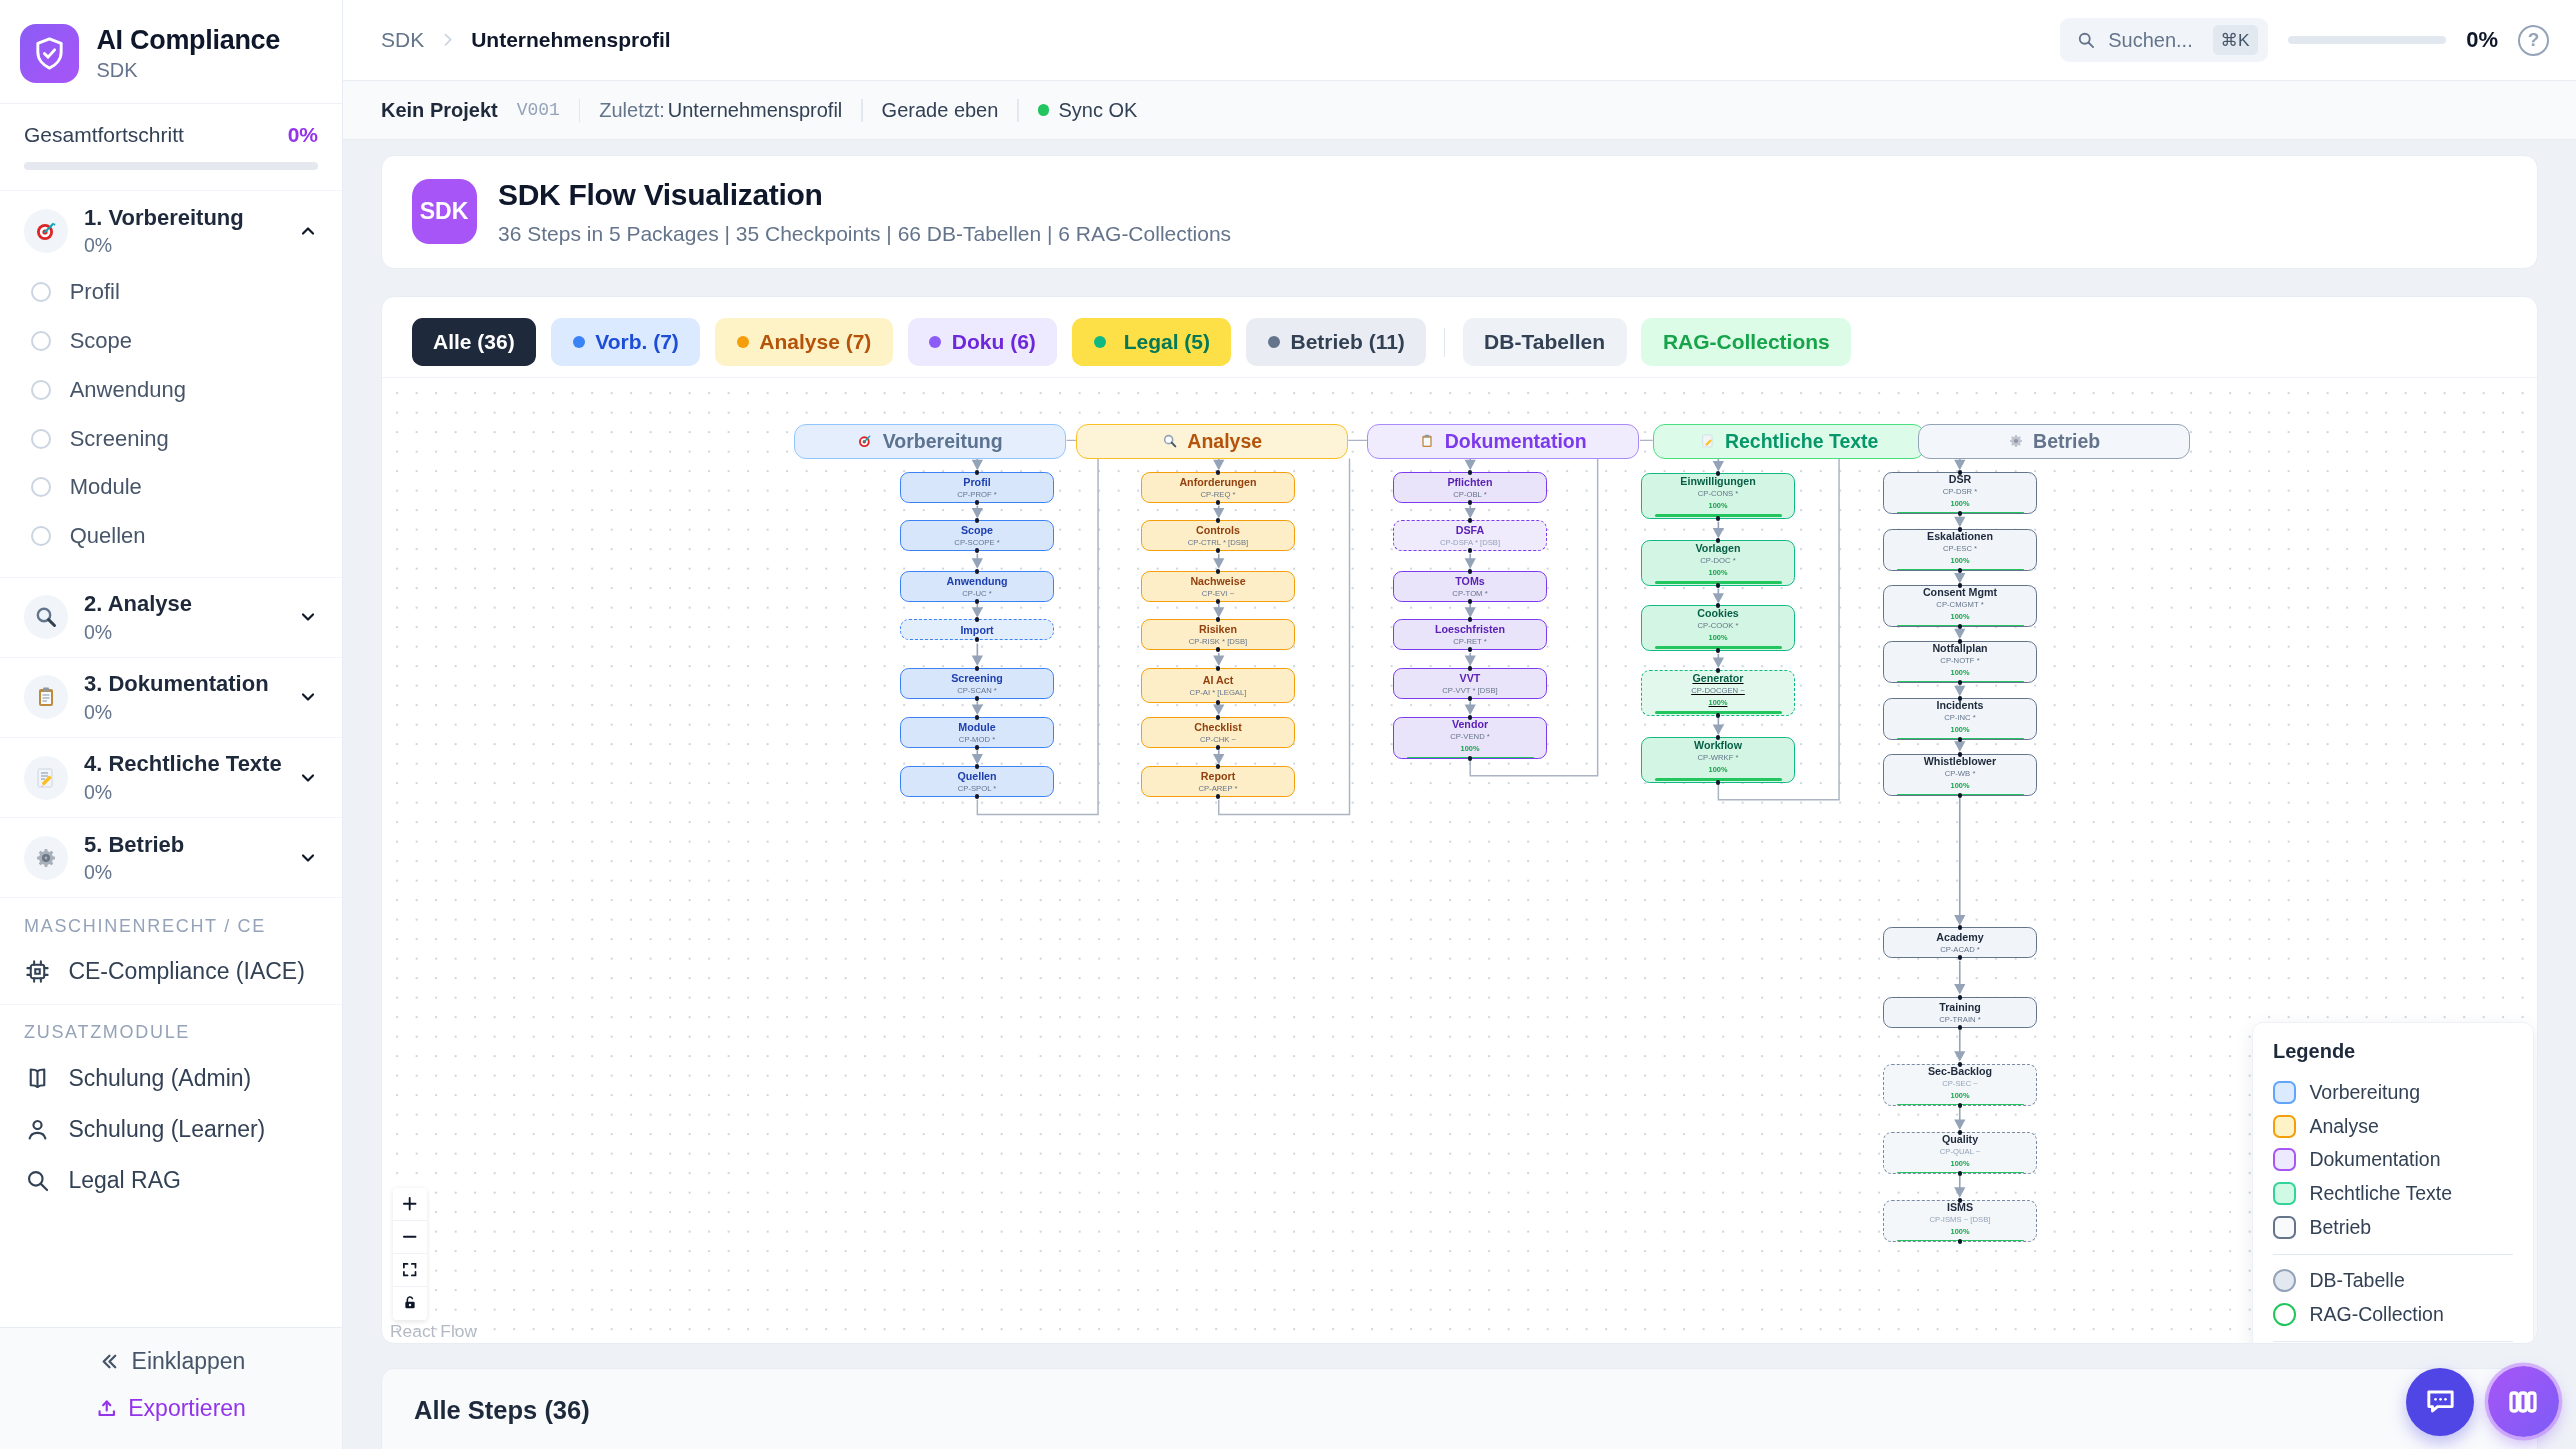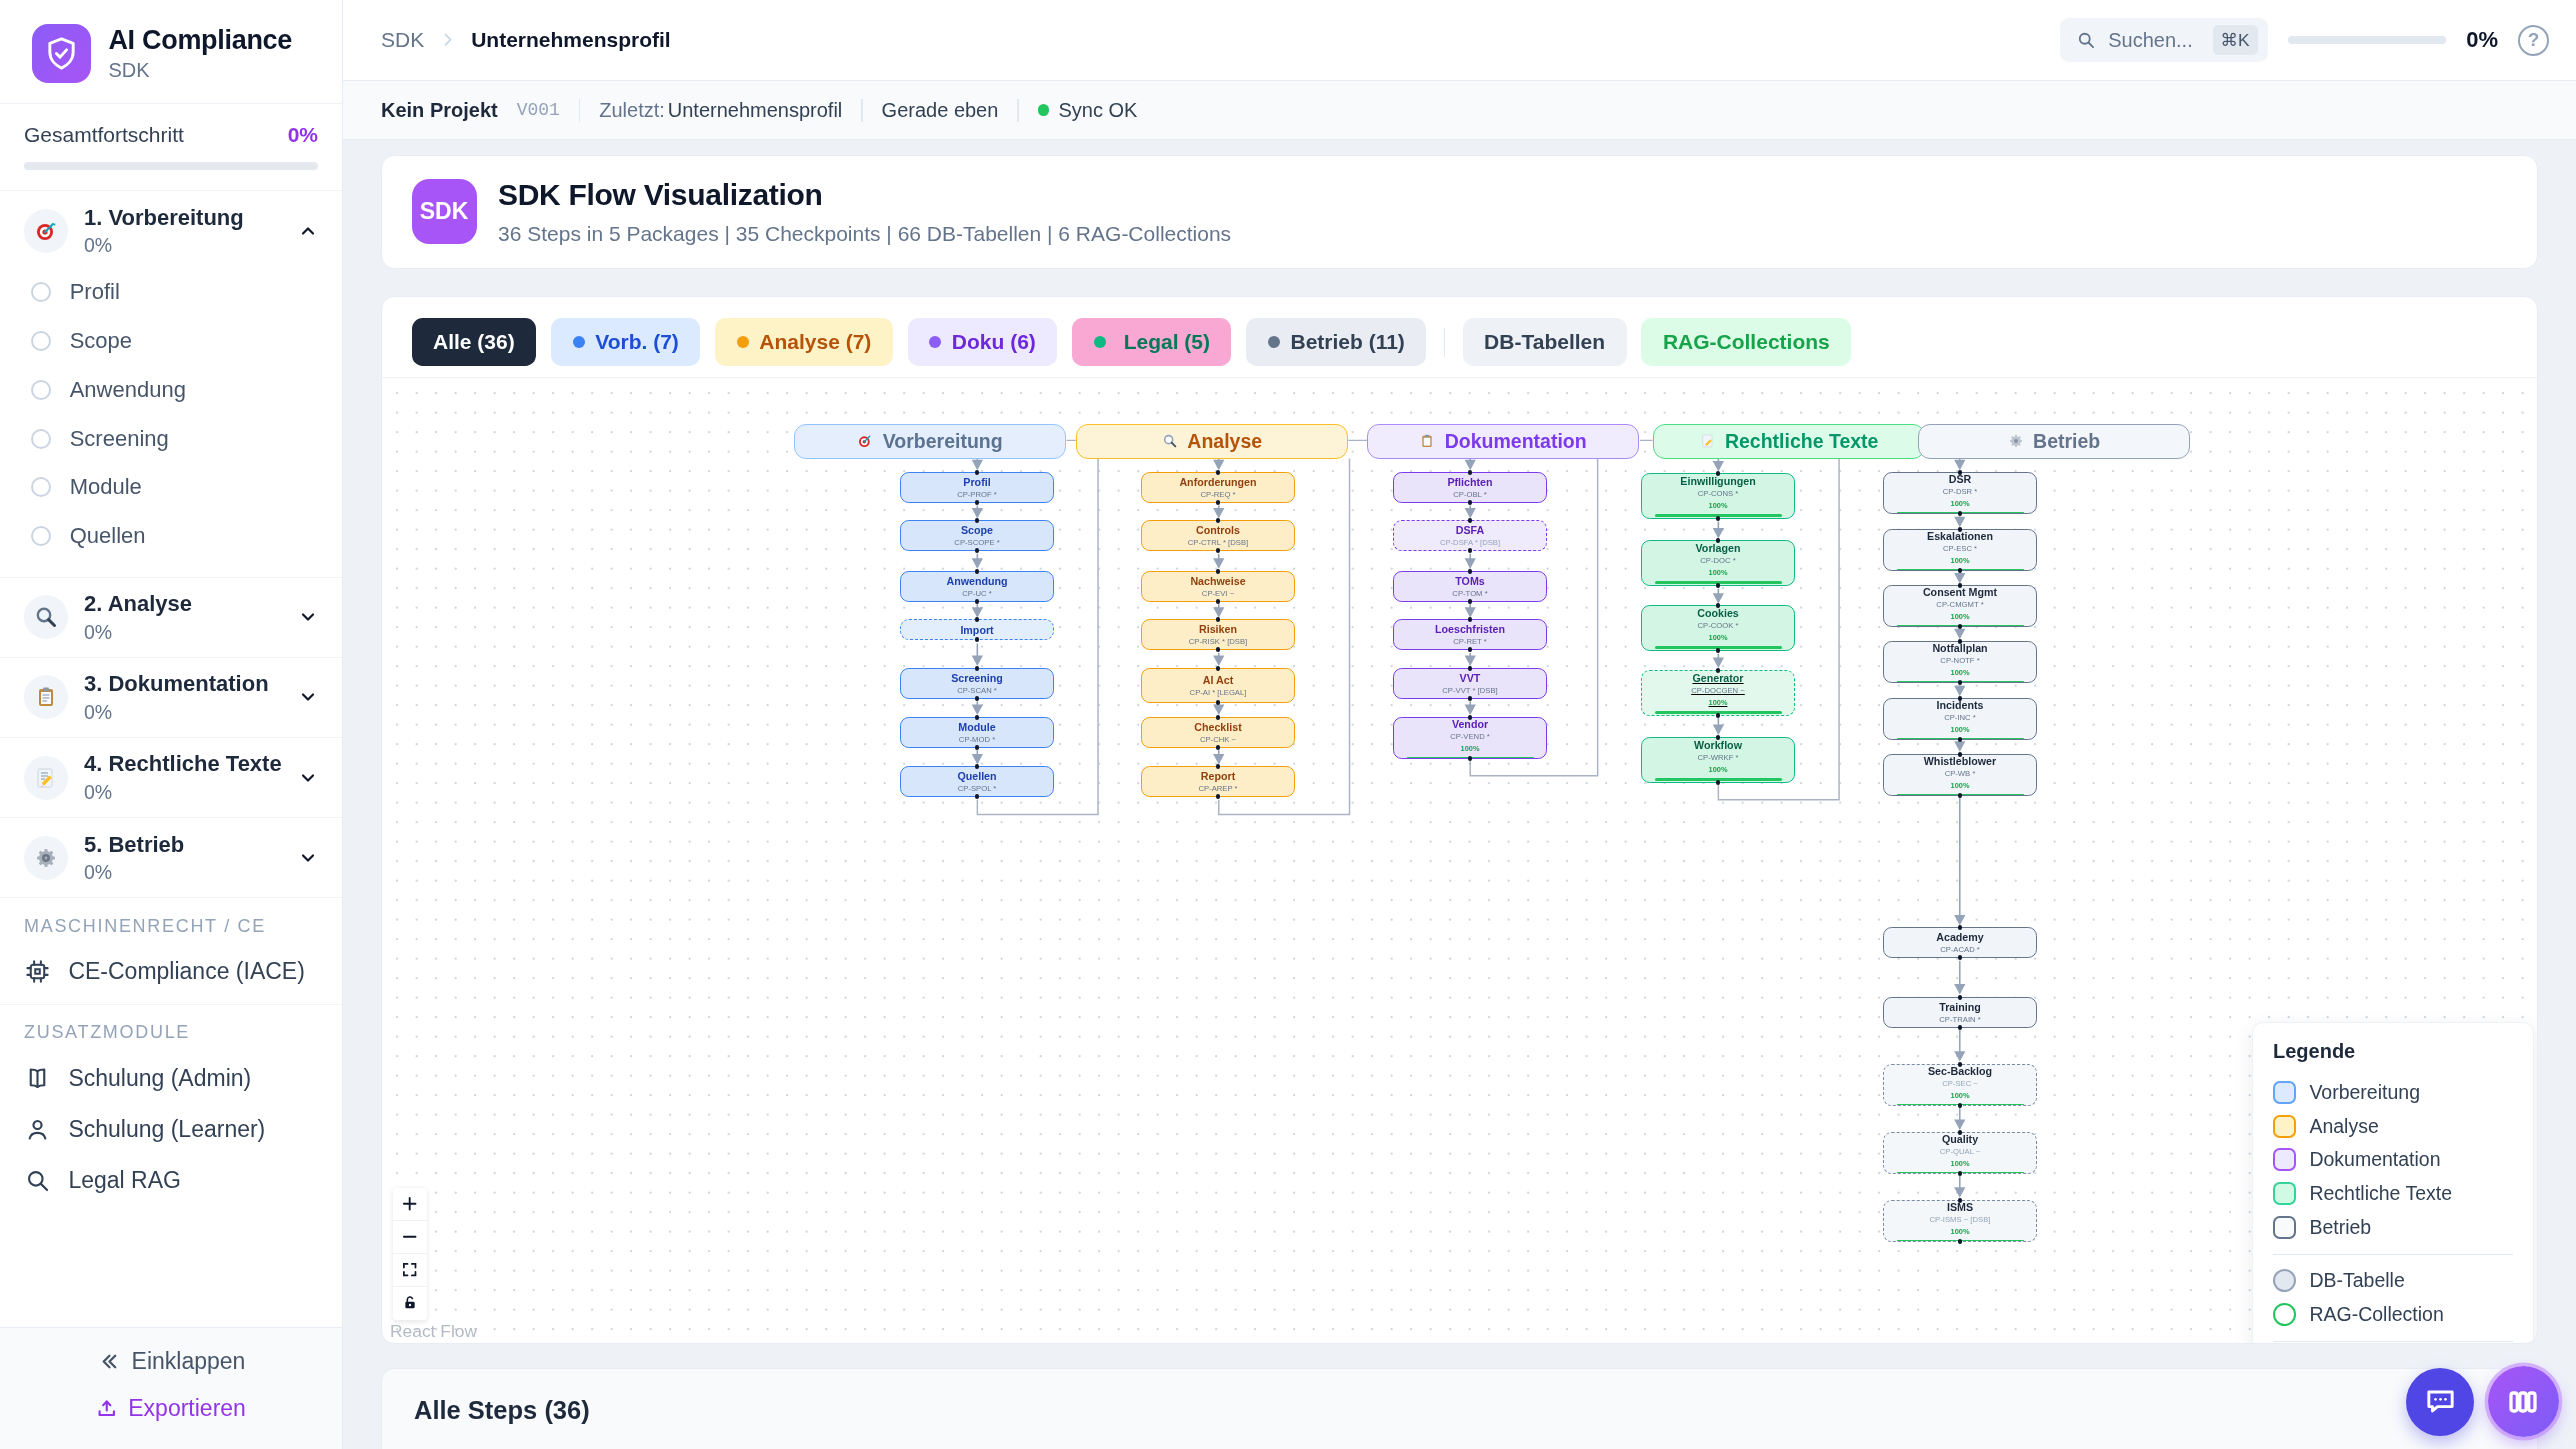--- a/index.html
+++ b/index.html
@@ -1,21 +1,21 @@
 <!DOCTYPE html>
 <html lang="de" style="font-size:10.7px"><head>
 <meta charset="utf-8">
 <style>
   * { margin:0; padding:0; box-sizing:border-box; }
   html,body { width:2576px; height:1449px; overflow:hidden; font-family:"Liberation Sans", sans-serif; background:#eef2f7; }
   .app { display:flex; width:2576px; height:1449px; }
 
   
   .sidebar { width:343px; min-width:343px; background:#ffffff; border-right:1.3px solid #e8edf3; display:flex; flex-direction:column; height:1449px; }
-  .logo-row { display:flex; align-items:center; gap:17.4px; padding:24px 24px 20px 32px; }
+  .logo-row { display:flex; align-items:center; gap:17.4px; padding:24px 24px 20px 20px; }
   .logo-tile { width:59px; height:59px; border-radius:16px; background:linear-gradient(135deg,#8b5cf6,#a855f7); display:flex; align-items:center; justify-content:center; flex:0 0 auto; }
   .logo-title { font-size:27px; font-weight:bold; color:#0f172a; letter-spacing:-0.3px; }
   .logo-sub { font-size:20px; color:#64748b; margin-top:2.7px; }
   .sb-progress { border-top:1.3px solid #eef2f6; padding:19px 24px 20px 24px; }
   .sb-progress-row { display:flex; justify-content:space-between; align-items:center; }
   .sb-progress-label { font-size:21px; color:#334155; }
   .sb-progress-val { font-size:21px; font-weight:bold; color:#9333ea; }
   .sb-bar { margin-top:14.8px; height:8.7px; border-radius:4.7px; background:#e5e9ef; }
   .nav { flex:1; overflow:hidden; }
   .sec { border-top:1.3px solid #f1f5f9; padding:13.4px 24px; }
@@ -69,21 +69,21 @@
   .hero-sub { font-size:21px; color:#64748b; margin-top:9.4px; }
 
   .flow-card { margin-top:27px; background:#fff; border:1.3px solid #e8edf3; border-radius:13.4px; overflow:hidden; }
   .filters { display:flex; align-items:center; gap:14.8px; padding:21.5px 29.5px 10.7px 29.5px; }
   .pill { height:48px; border-radius:10.7px; display:flex; align-items:center; gap:10.7px; padding:0 21.5px; font-size:21px; font-weight:bold; cursor:pointer; white-space:nowrap; }
   .pill .pdot { width:12px; height:12px; border-radius:50%; }
   .p-alle { background:#1e293b; color:#fff; }
   .p-vorb { background:#dbeafe; color:#1d4ed8; } .p-vorb .pdot{ background:#3b82f6; }
   .p-analyse { background:#fef3c7; color:#b45309; } .p-analyse .pdot{ background:#f59e0b; }
   .p-doku { background:#ede9fe; color:#6d28d9; } .p-doku .pdot{ background:#8b5cf6; }
-  .p-legal { background:#f9a8d4; color:#047857;gap:18px; } .p-legal .pdot{ background:#10b981; }
+  .p-legal { background:#fde047; color:#047857;gap:18px; } .p-legal .pdot{ background:#10b981; }
   .p-betrieb { background:#e9edf3; color:#334155; } .p-betrieb .pdot{ background:#64748b; }
   .p-db { background:#eef2f6; color:#334155; }
   .p-rag { background:#dcfce7; color:#16a34a; }
   .fdivider { width:1.3px; height:29.5px; background:#e2e8f0; margin:0 2.7px; }
 
   .canvas { position:relative; height:966px; border-top:0.7px solid #eef2f6;
     background-image:radial-gradient(#ccd4de 1.5px, transparent 1.5px);
     background-size:19.5px 19.5px; background-position:5.4px 5.4px; }
   .edges { position:absolute; inset:0; width:100%; height:100%; }
 

